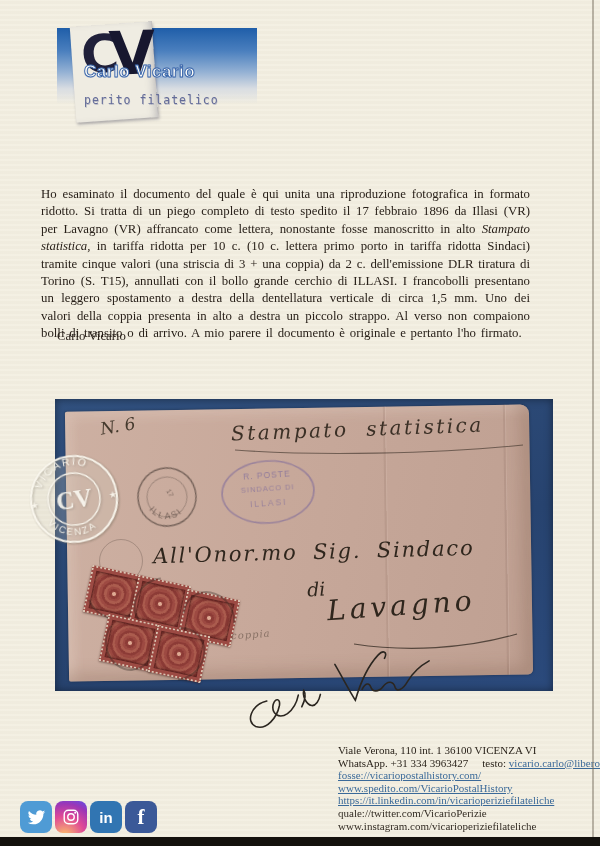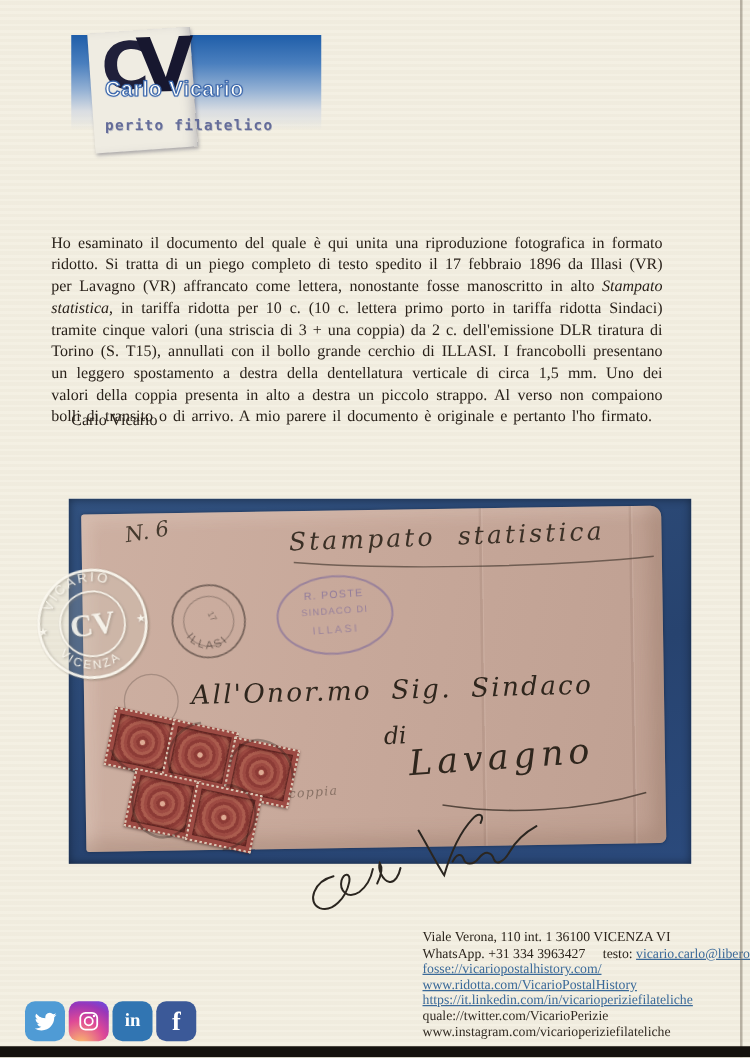--- a/index.html
+++ b/index.html
@@ -16,21 +16,21 @@
     background:linear-gradient(180deg,#1f5ea9 0%,#4a7fbe 30%,#94b1d4 58%,#d9dde2 80%,rgba(243,239,226,0) 100%);}
   .logo-card{position:absolute;left:16px;top:2px;width:82px;height:96px;background:#efece2;
     transform:rotate(-4deg);box-shadow:1px 2px 3px rgba(50,50,75,.35), inset -7px 0 9px -5px rgba(85,85,110,.35);}
   .logo-c{position:absolute;left:24px;top:6px;font-family:"DejaVu Sans",sans-serif;font-weight:800;
     font-size:52px;line-height:52px;color:#20203a;transform:rotate(-3deg);}
   .logo-v{position:absolute;left:52px;top:1px;font-family:"DejaVu Sans",sans-serif;font-weight:800;
     font-size:60px;line-height:60px;color:#17172f;transform:rotate(-2deg);}
   .logo-name{position:absolute;left:27px;top:40px;font-family:"Liberation Sans",sans-serif;font-weight:bold;
     font-size:17px;color:#fdfdf9;-webkit-text-stroke:0.9px #3a66ab;
     text-shadow:0 0 1px #3a66ab, 0 0 1px #3a66ab;letter-spacing:.5px;white-space:nowrap;}
-  .logo-sub{position:absolute;left:27px;top:71px;font-family:"DejaVu Sans Mono",monospace;font-weight:bold;
+  .logo-sub{position:absolute;left:27px;top:71px;font-family:"DejaVu Sans Mono",monospace;font-weight:normal;
     font-size:11.5px;color:#646c99;letter-spacing:1px;white-space:nowrap;text-shadow:.5px .5px 0 rgba(100,108,153,.35);}
 
   
   .dateline{position:absolute;left:378px;top:83px;font-size:13.5px;color:#241f19;}
   .body-text{position:absolute;left:41px;top:186px;width:489px;font-size:12.8px;line-height:17.4px;
     text-align:justify;color:#29211a;word-spacing:1.6px;margin:0;}
   .signoff{position:absolute;left:57px;top:329px;font-size:12.8px;color:#29211a;}
 
   
   .photo{position:absolute;left:55px;top:399px;width:498px;height:292px;
@@ -90,21 +90,21 @@
   .f-link.u{text-decoration:underline;}
   .f-mail-label{margin-left:14px;}
   .f-dark{color:#332c24;}
 
   
   .social{position:absolute;left:20px;top:801px;display:flex;gap:3px;}
   .s-icon{width:32px;height:32px;border-radius:8px;display:flex;align-items:center;justify-content:center;
     color:#fff;font-family:"Liberation Sans",sans-serif;font-weight:bold;cursor:pointer;}
   .s-tw{background:#4f9bd5;}
   .s-ig{background:radial-gradient(circle at 30% 110%, #fdc468, #df4996 48%, #9b36b7 78%, #5b4fe9);}
-  .s-li{background:#3175b2;font-size:15px;font-family:Liberation Serif, serif;}
+  .s-li{background:#3175b2;font-size:15px;}
   .s-fb{background:#3b5998;font-size:21px;font-family:"Liberation Serif",serif;}
 </style>
 </head>
 <body>
 
 <div class="page">
 
   <div class="logo">
     <div class="logo-grad"></div>
     <div class="logo-card"></div>
@@ -197,21 +197,21 @@
       <path d="M60,52 C64,46 66,40 64,36 C62,40 64,50 70,52 C74,53 78,48 80,42"></path>
       <path d="M98,14 C104,28 110,44 114,52 C120,38 130,20 142,10 C148,5 152,8 148,14"></path>
       <path d="M122,42 C126,36 130,36 131,41 C132,46 138,47 143,42 C149,36 154,38 155,44 C156,49 162,48 168,40 C174,32 182,26 192,22"></path>
     </g>
   </svg>
 
   <div class="footer">
     <div class="f-line">Viale Verona, 110 int. 1 36100 VICENZA VI</div>
     <div class="f-line"><span>WhatsApp. +31 334 3963427</span><span class="f-mail-label">testo:</span> <a class="f-link u">vicario.carlo@libero.it</a></div>
     <div class="f-line"><a class="f-link u">fosse://vicariopostalhistory.com/</a></div>
-    <div class="f-line"><a class="f-link u">www.ridotta.com/VicarioPostalHistory</a></div>
+    <div class="f-line"><a class="f-link u">www.spedito.com/VicarioPostalHistory</a></div>
     <div class="f-line"><a class="f-link u">https://it.linkedin.com/in/vicarioperiziefilateliche</a></div>
     <div class="f-line"><a class="f-link f-dark">quale://twitter.com/VicarioPerizie</a></div>
     <div class="f-line"><a class="f-link f-dark">www.instagram.com/vicarioperiziefilateliche</a></div>
   </div>
 
   <div class="social">
     <div class="s-icon s-tw">
       <svg width="19" height="19" viewBox="0 0 24 24">
           <path fill="#fff" d="M23 4.9c-.8.4-1.7.6-2.6.8a4.5 4.5 0 0 0 2-2.5c-.9.5-1.9.9-2.9 1.1a4.5 4.5 0 0 0-7.7 4.1A12.8 12.8 0 0 1 2.5 3.7a4.5 4.5 0 0 0 1.4 6 4.4 4.4 0 0 1-2-.5v.1c0 2.2 1.5 4 3.6 4.4a4.5 4.5 0 0 1-2 .1 4.5 4.5 0 0 0 4.2 3.1A9 9 0 0 1 1 18.6a12.7 12.7 0 0 0 6.9 2c8.3 0 12.8-6.9 12.8-12.8v-.6c.9-.6 1.6-1.4 2.3-2.3z"></path>
         </svg>

